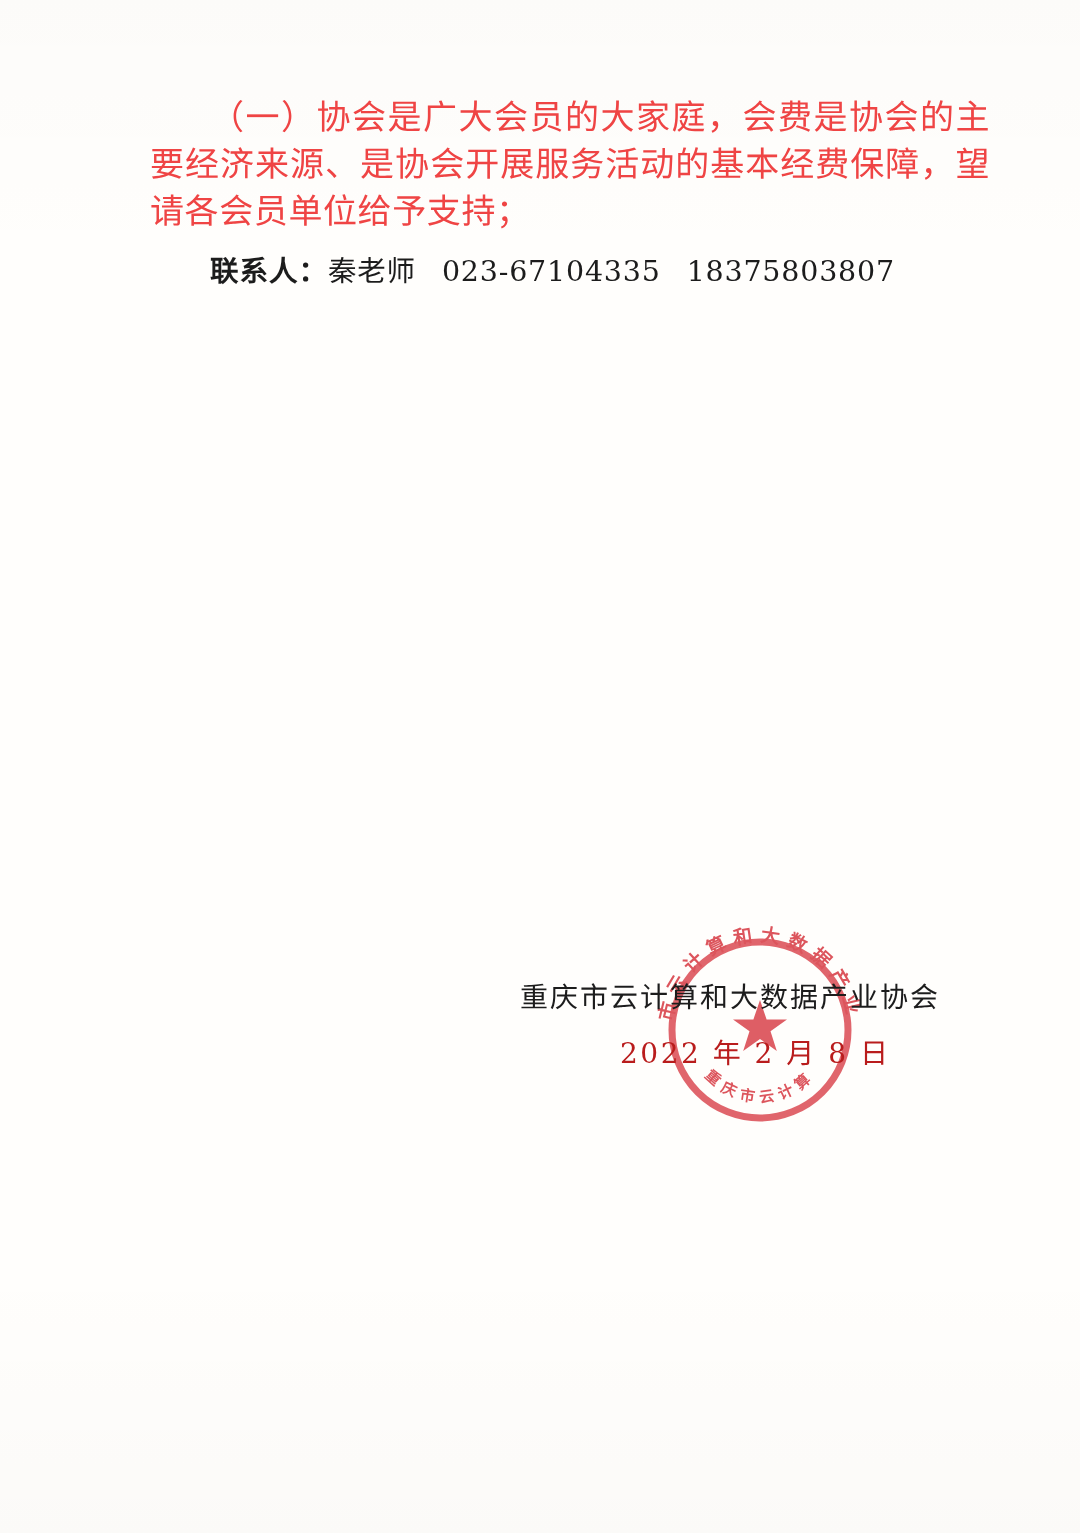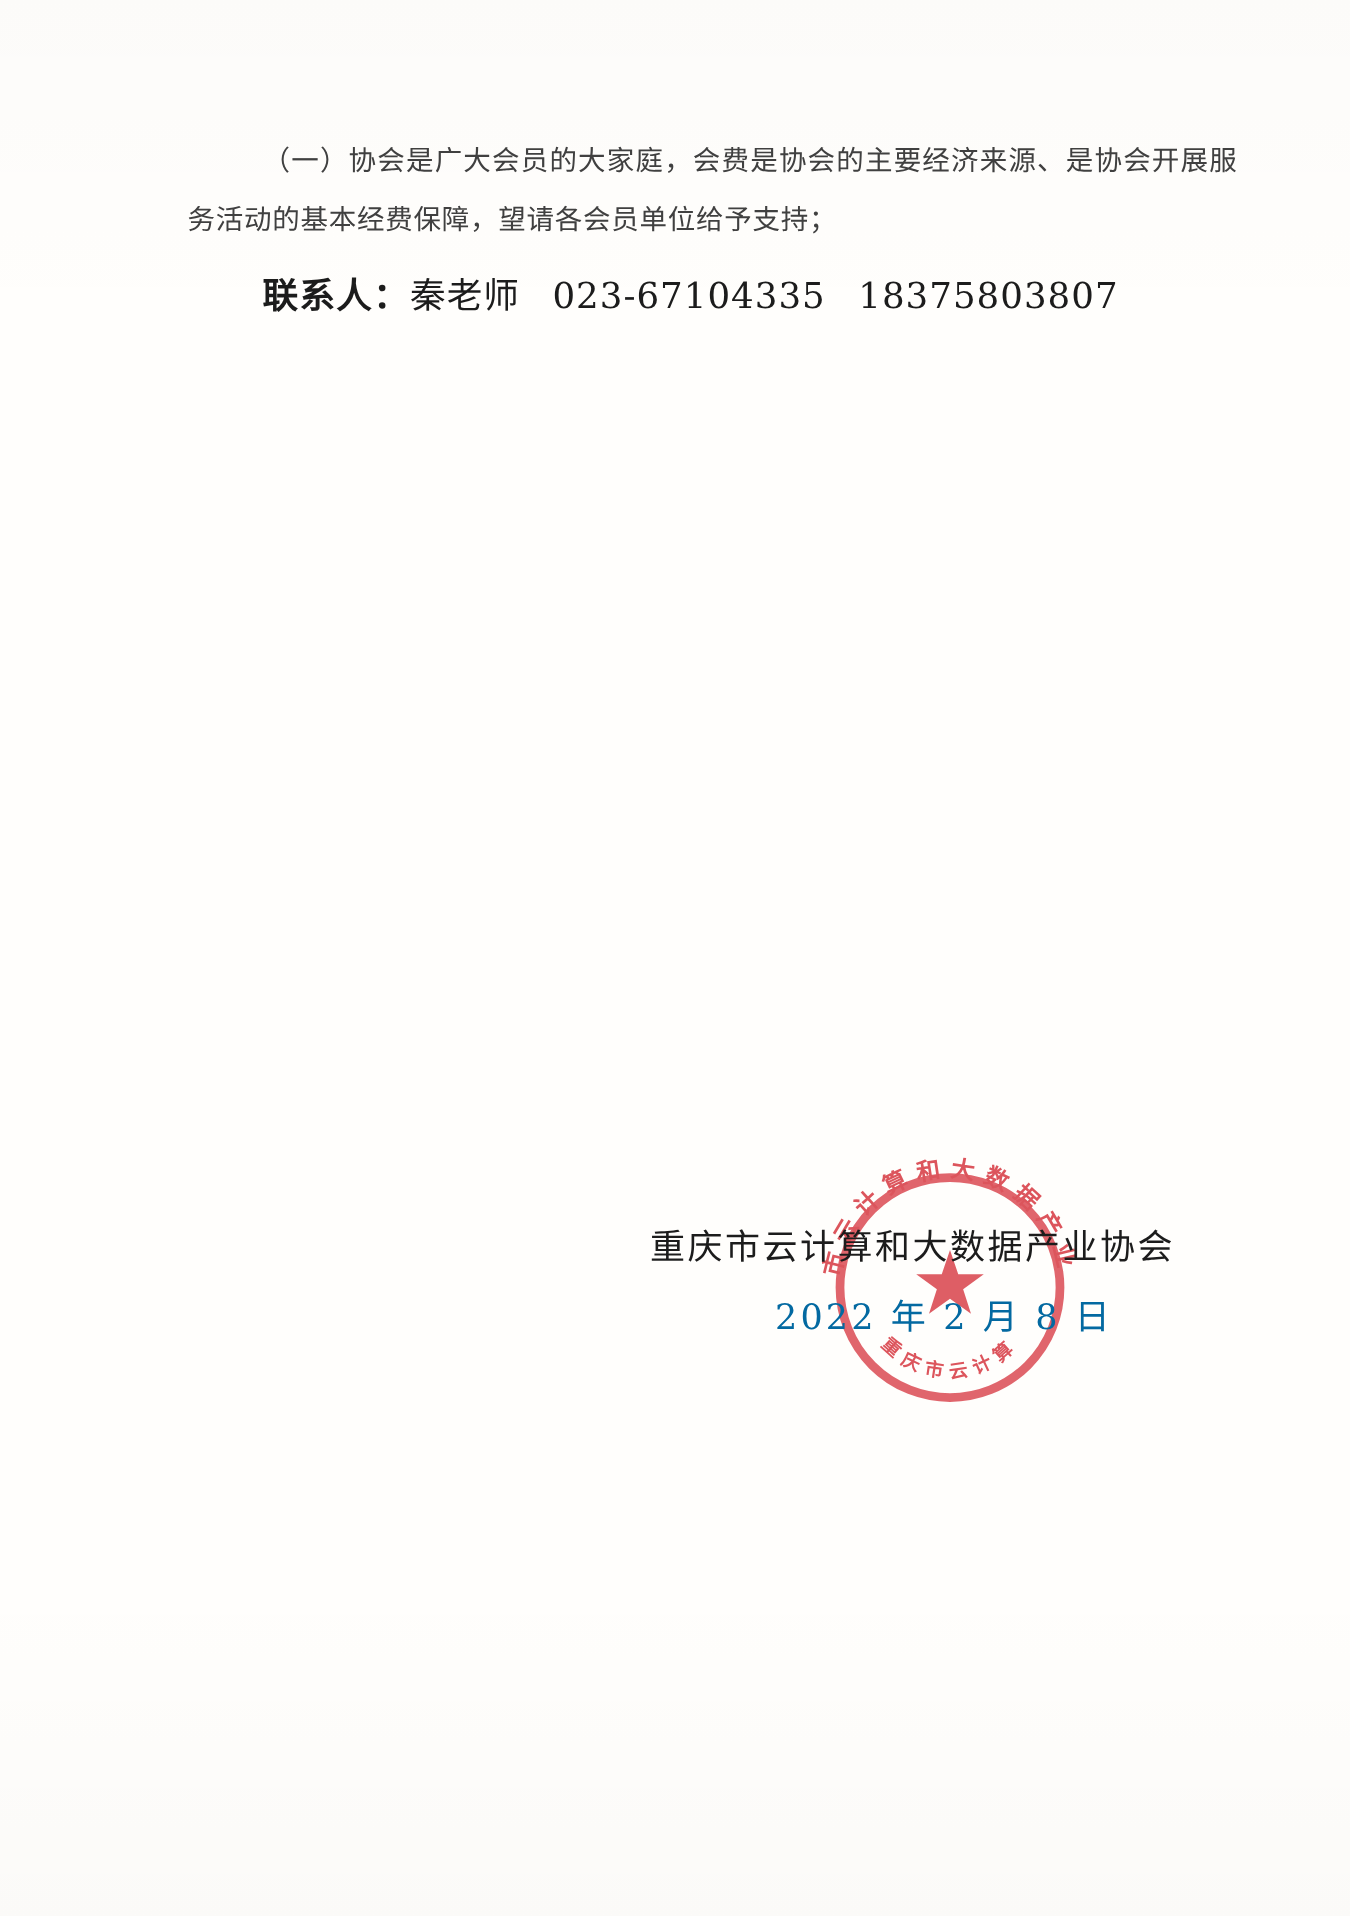--- a/index.html
+++ b/index.html
@@ -31,27 +31,27 @@
   .heading {
     font-family: "DejaVu Sans", "Liberation Sans", sans-serif;
     font-weight: bold;
     font-size: 29px;
     letter-spacing: 2px;
     color: #141414;
     margin: 0 0 14px 0;
     padding-left: 62px;
   }
   .para {
-    font-size: 22px;
+    font-size: 34px;
     line-height: 47px;
     letter-spacing: 0.6px;
     text-align: justify;
-    margin: 16px 0 2px 0;
+    margin: 4px 0 2px 0;
     text-indent: 60px;
-    color: #404040;
+    color: #ef4444;
   }
   .para.tight {
     letter-spacing: 0.2px;
   }
   .spacer-sm { height: 12px; }
   .spacer-lg { height: 40px; }
   .contact-line {
     font-size: 28.5px;
     line-height: 46px;
     padding-left: 60px;
@@ -84,21 +84,21 @@
   }
   .sig-org {
     font-size: 28px;
     letter-spacing: 2px;
     color: #1c1c1c;
     white-space: nowrap;
   }
   .sig-date {
     font-size: 28px;
     letter-spacing: 2.5px;
-    color: #0369a1;
+    color: #b91c1c;
     margin-top: 16px;
     padding-left: 100px;
     white-space: nowrap;
   }
 
   
   .seal {
     position: absolute;
     left: 640px;
     top: 910px;

